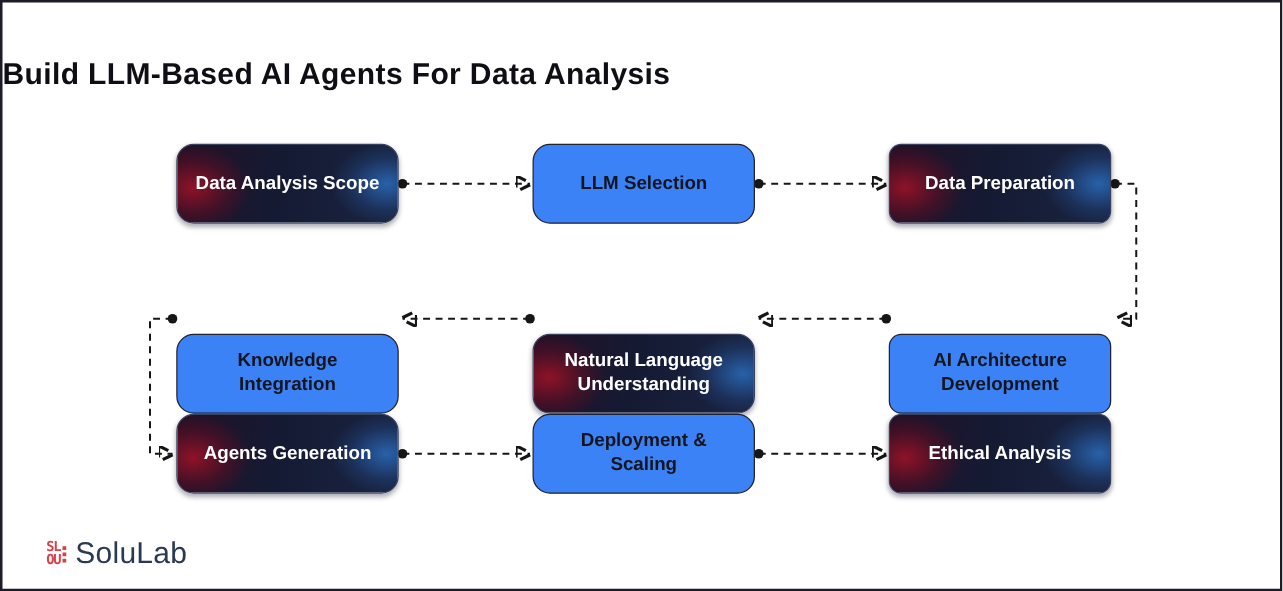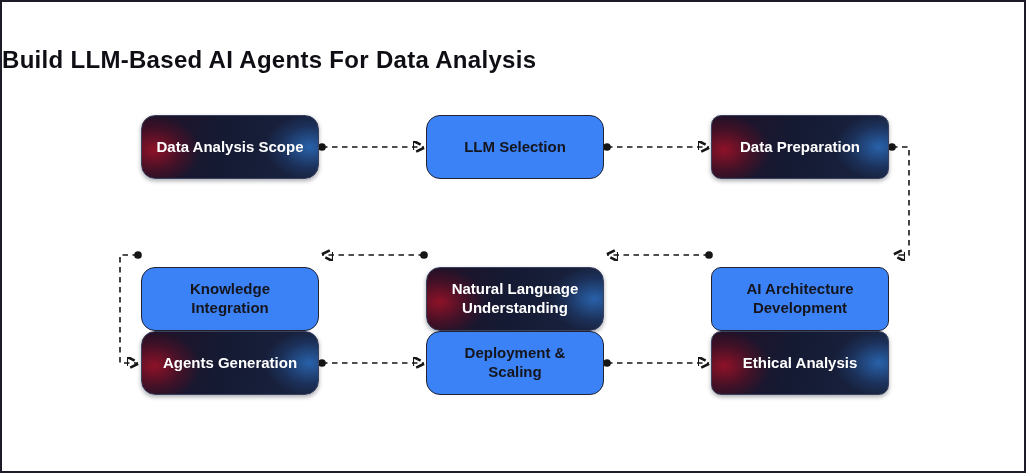--- a/index.html
+++ b/index.html
@@ -148,14 +148,28 @@
   <div class="node dark r1 c3">Data Preparation</div>
 
   <div class="node light r2 c1">Knowledge Integration</div>
   <div class="node dark r2 c2">Natural Language Understanding</div>
   <div class="node light r2 c3">AI Architecture Development</div>
 
   <div class="node dark r3 c1">Agents Generation</div>
   <div class="node light r3 c2">Deployment &amp; Scaling</div>
   <div class="node dark r3 c3">Ethical Analysis</div>
 
+  <div class="brand">
+    <span class="brand-mark">
+      <span class="blocks">
+          <span>SL</span>
+          <span>OU</span>
+        </span>
+      <span class="ticks">
+          <span></span>
+          <span></span>
+          <span></span>
+        </span>
+    </span>
+    <span class="brand-text">SoluLab</span>
+  </div>
 
 </div>
 
 </body></html>

